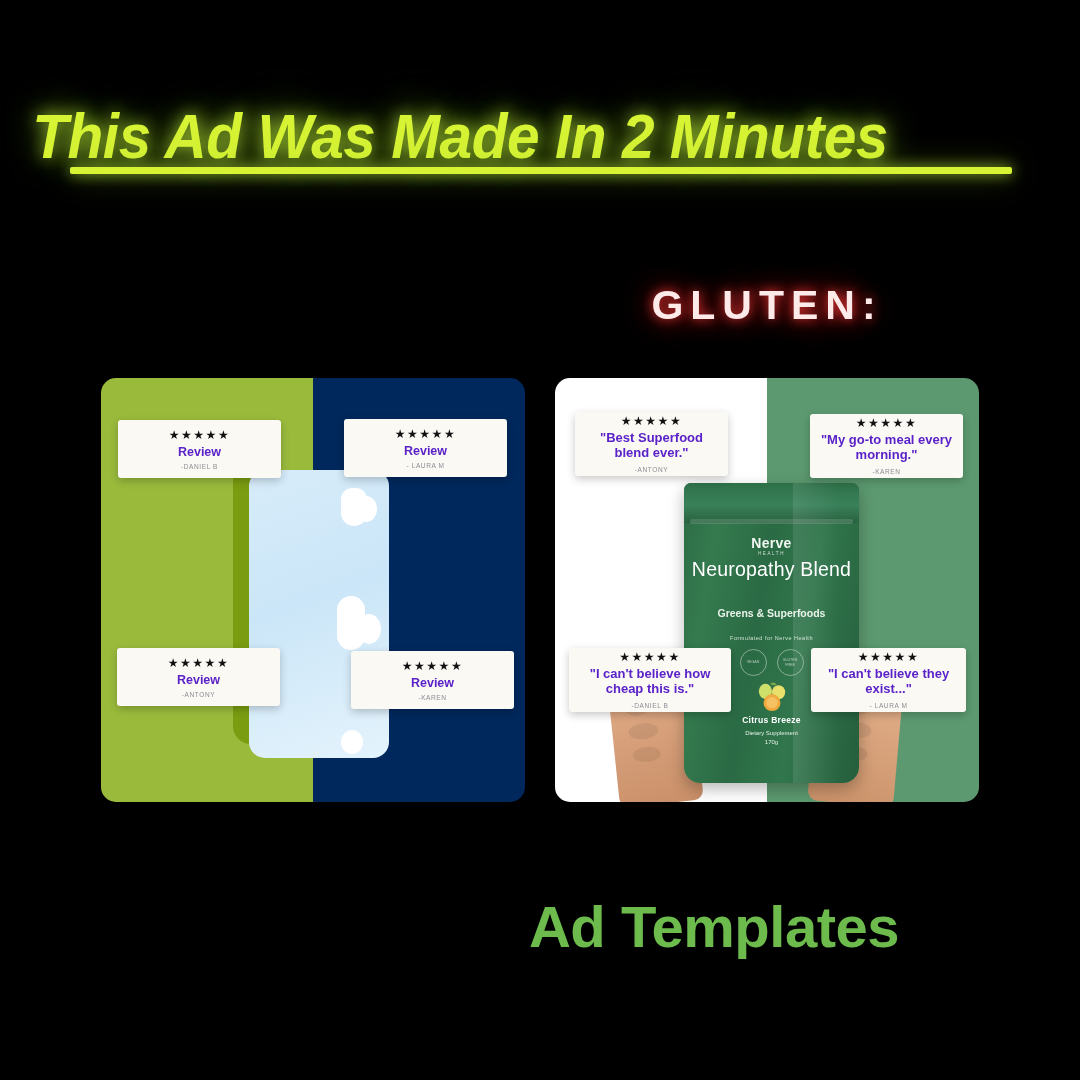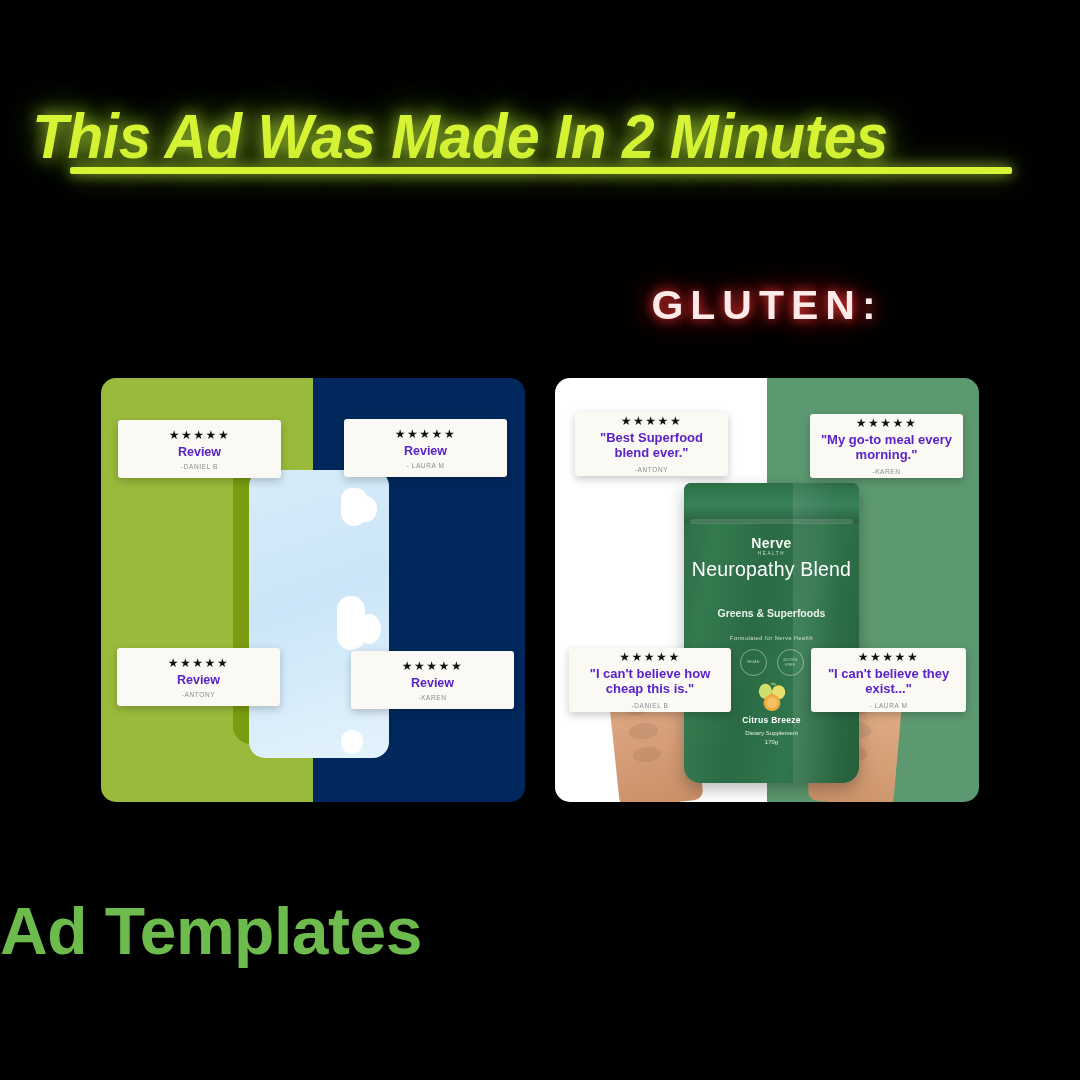--- a/index.html
+++ b/index.html
@@ -117,22 +117,22 @@
   .hand{position:absolute;background:#d8a37e;}
   .hand-l{left:58px;top:292px;width:84px;height:134px;
     background:linear-gradient(170deg,#e4b08c,#c98f68);
     border-radius:34px 22px 10px 10px;transform:rotate(-6deg);}
   .hand-r{left:258px;top:290px;width:86px;height:136px;
     background:linear-gradient(190deg,#e6b590,#cb9269);
     border-radius:22px 34px 10px 10px;transform:rotate(5deg);}
   .knuckle{position:absolute;background:rgba(0,0,0,.07);border-radius:50%;}
 
   
-  .footer{position:absolute;left:0;top:893px;width:899px;text-align:left;
-    color:#6cbb4c;font-size:66px;font-weight:bold;letter-spacing:-0.5px;}
+  .footer{position:absolute;left:0;top:893px;width:899px;text-align:right;
+    color:#6cbb4c;font-size:58px;font-weight:bold;letter-spacing:-0.5px;}
 </style>
 </head>
 <body>
 
 <div class="stage">
 
   <div class="headline-wrap">
     <div class="headline">This Ad Was Made In 2 Minutes</div>
   </div>
   <div class="headline-rule"></div>

